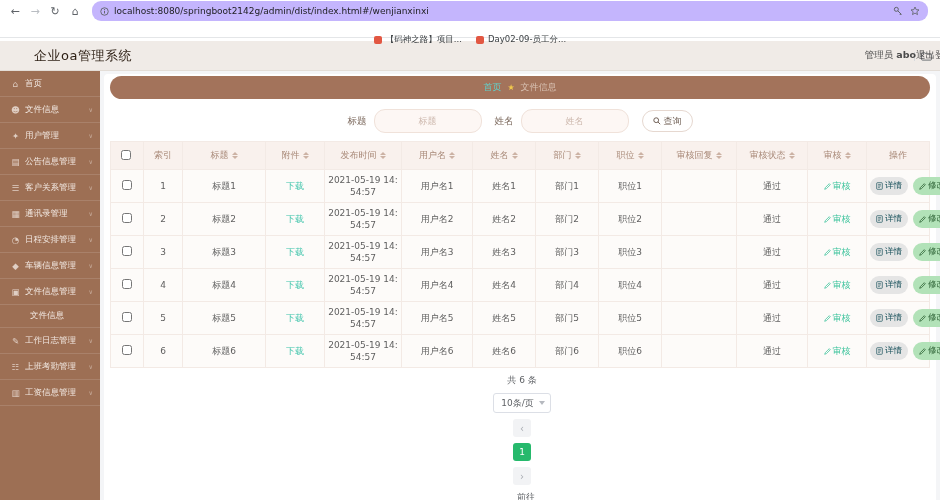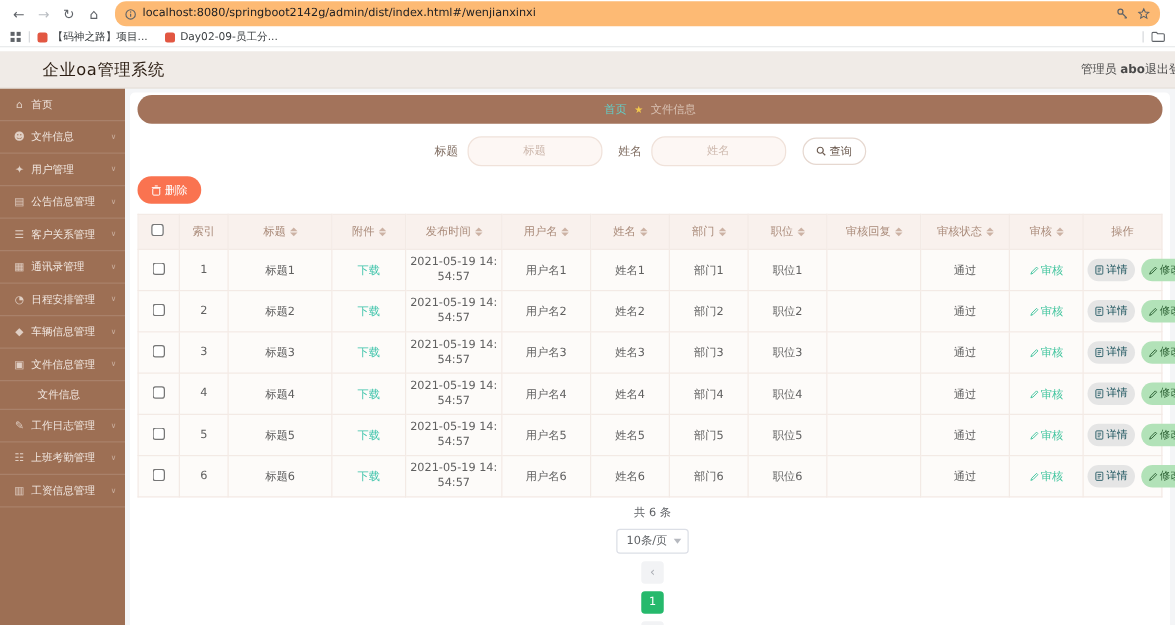--- a/index.html
+++ b/index.html
@@ -2,24 +2,24 @@
 <html><head>
 <meta charset="utf-8">
 <style>
   html,body{margin:0;padding:0;background:#ddd;font-family:"DejaVu Sans","Liberation Sans",sans-serif;}
   .screen{width:940px;height:500px;background:#fff;position:relative;overflow:hidden;margin:0 auto;}
 
   
   .nav-row{height:22px;display:flex;align-items:center;padding:0 8px;gap:6px;background:#fff;}
   .nav-ico{font-size:11px;color:#5f6368;width:14px;text-align:center;cursor:pointer;line-height:1;}
   .nav-ico.dim{color:#b9bdc2;}
-  .url-pill{flex:1;height:20px;background:#fdba74;border-radius:9px;display:flex;align-items:center;padding:0 8px;gap:5px;margin:0 4px;}
+  .url-pill{flex:1;height:20px;background:#c4b5fd;border-radius:9px;display:flex;align-items:center;padding:0 8px;gap:5px;margin:0 4px;}
   .url-text{font-size:9px;color:#202124;white-space:nowrap;overflow:hidden;}
   .pill-right{margin-left:auto;display:flex;align-items:center;gap:7px;}
-  .bm-row{height:15px;display:flex;align-items:center;padding:0 8px;gap:6px;background:#fff;border-bottom:1px solid #e4e6e8;}
+  .bm-row{height:15px;display:flex;align-items:center;padding:0 8px;gap:6px;background:#fff;border-bottom:1px solid #e4e6e8;flex-direction:column;}
   .bm{display:flex;align-items:center;gap:4px;cursor:pointer;}
   .bm-ico{width:8px;height:8px;border-radius:2px;background:#e25742;display:inline-block;}
   .bm-label{font-size:8.5px;color:#3c4043;white-space:nowrap;}
   .vsep{width:1px;height:9px;background:#d8dadd;}
   .chrome-gap{height:3px;background:#fff;}
 
   
   .app-header{height:30px;background:#f0ebe7;display:flex;align-items:center;padding-left:34px;overflow:hidden;border-bottom:1px solid #e3ddd7;box-sizing:border-box;}
   .app-title{font-size:13px;font-weight:normal;color:#2b1d12;letter-spacing:.5px;}
   .header-right{margin-left:auto;display:flex;align-items:center;font-size:9.5px;color:#4a4a4a;}
@@ -256,30 +256,20 @@
           <input class="pill-input" placeholder="姓名" style="">
           <button class="query-btn">
             <svg width="8" height="8" viewBox="0 0 10 10">
                 <circle cx="4" cy="4" r="3" fill="none" stroke="currentColor" stroke-width="1.2"></circle>
                 <line x1="6.3" y1="6.3" x2="9" y2="9" stroke="currentColor" stroke-width="1.2"></line>
               </svg>
             <span>查询</span>
           </button>
         </div>
 
-        <div class="toolbar-row">
-          <button class="del-btn">
-            <svg width="8" height="9" viewBox="0 0 10 11">
-                <rect x="1.5" y="3" width="7" height="7" rx="1" fill="none" stroke="currentColor"></rect>
-                <line x1="0.5" y1="2.5" x2="9.5" y2="2.5" stroke="currentColor"></line>
-                <line x1="3.5" y1="0.8" x2="6.5" y2="0.8" stroke="currentColor"></line>
-              </svg>
-            <span>删除</span>
-          </button>
-        </div>
 
         <table class="data-table">
           <thead>
             <tr>
   <th>
     <span class="th-inner">
       <input type="checkbox" style="">
       <span></span>
 
     </span>

